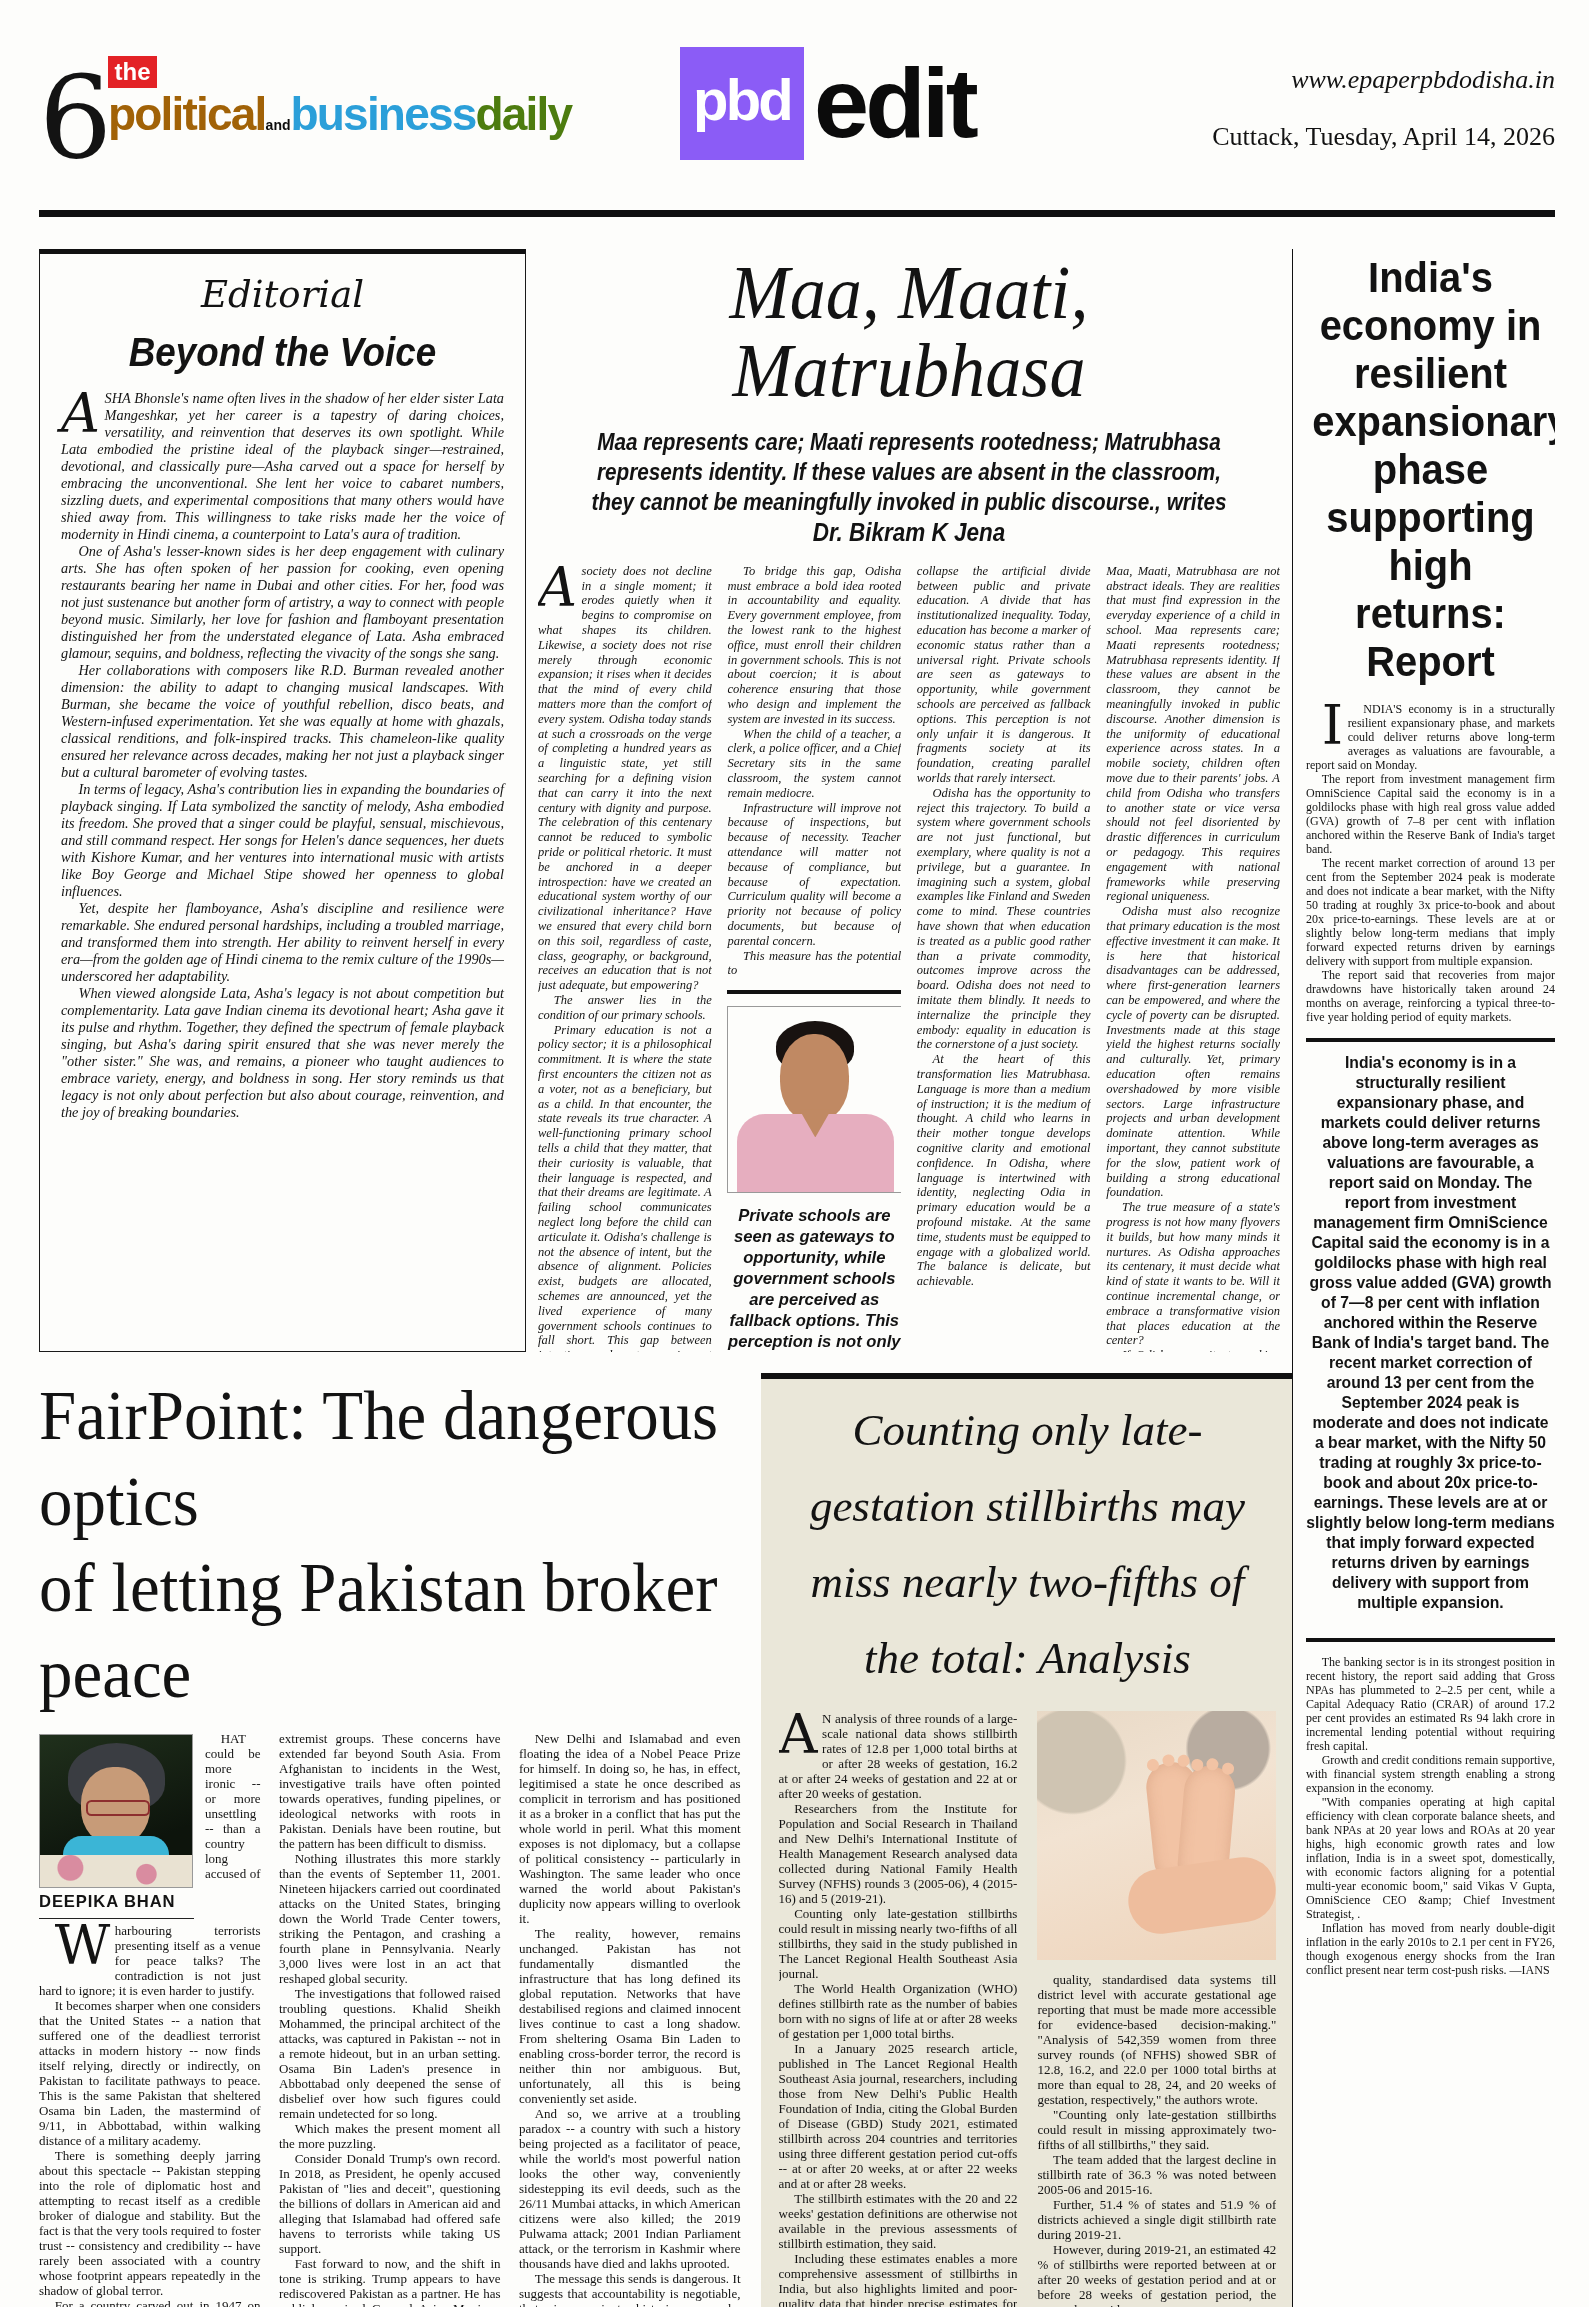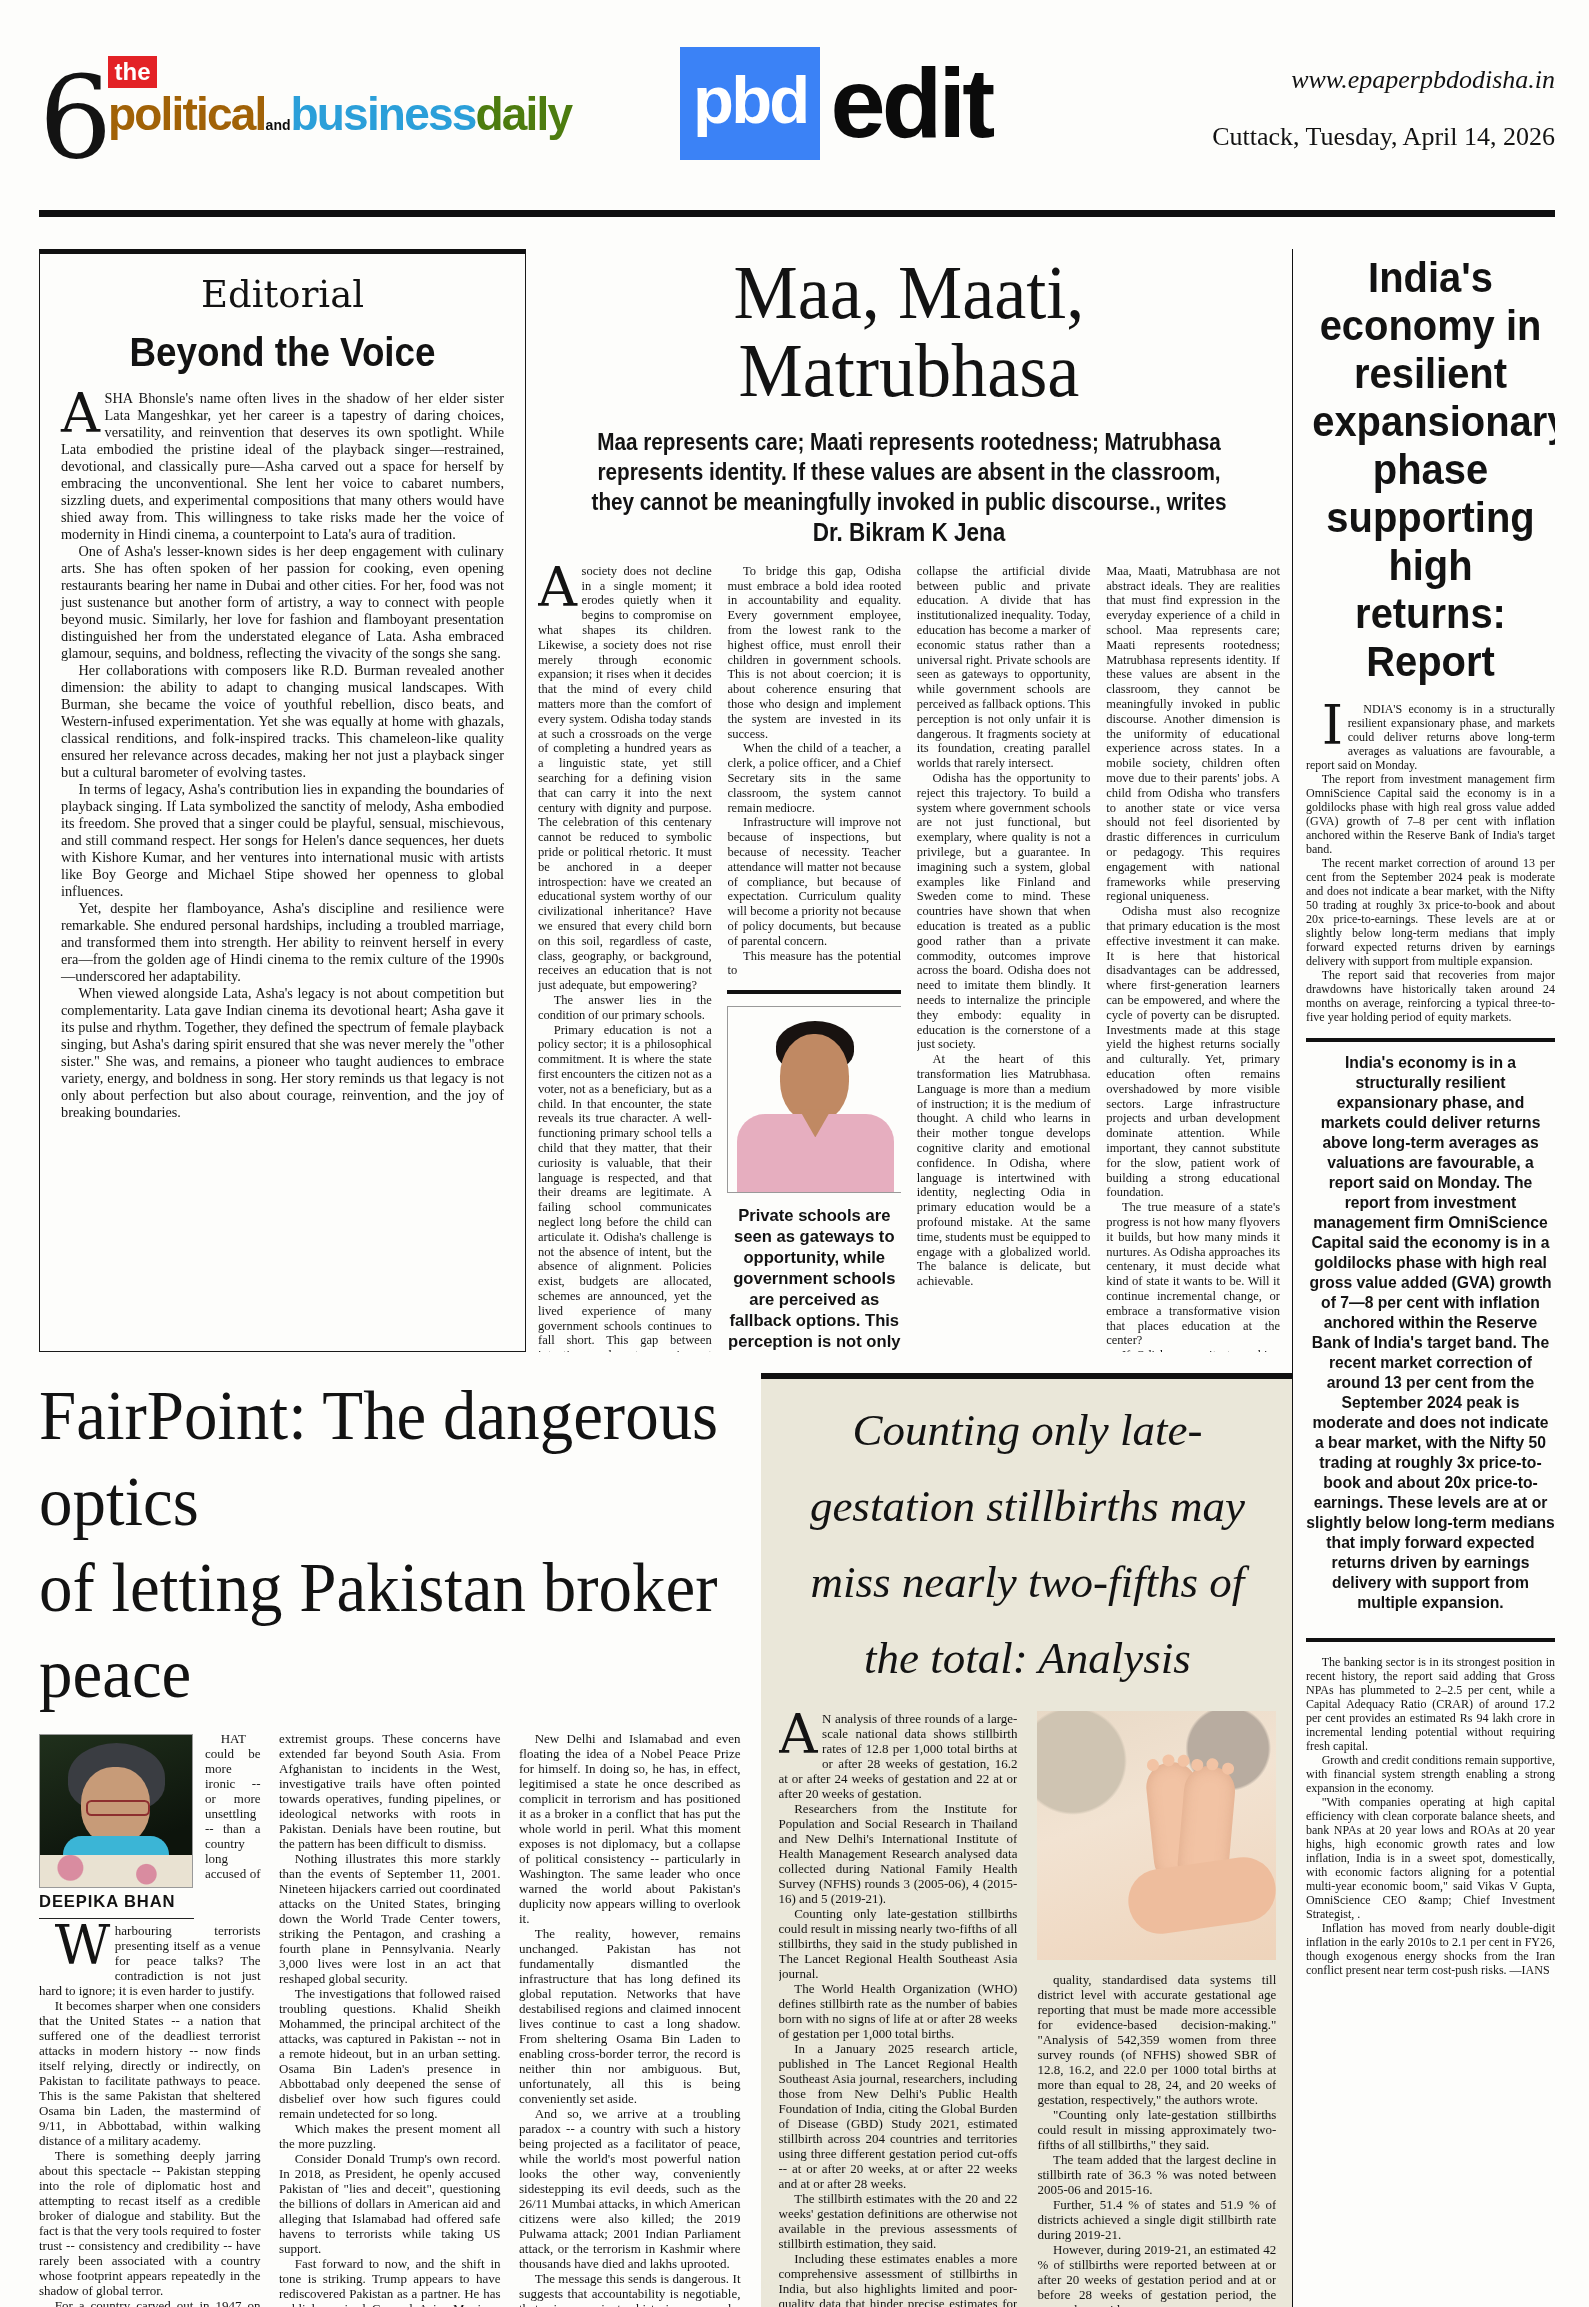--- a/index.html
+++ b/index.html
@@ -8,33 +8,33 @@
   .inner{position:absolute;left:39px;top:28px;width:1516px;height:2406px;}
 
   
   .header{position:relative;height:180px;}
   .pageno{position:absolute;left:0;top:32px;font-size:115px;line-height:115px;font-family:"DejaVu Serif",serif;}
   .masthead{position:absolute;left:69px;top:28px;width:415px;font-family:"Liberation Sans",sans-serif;font-weight:bold;}
   .thebox{display:inline-block;background:#e32226;color:#fff;font-size:24px;padding:2.8px 6.5px;line-height:26px;}
   .mast-row{margin-top:2.8px;font-size:46px;letter-spacing:-1.8px;line-height:48px;white-space:nowrap;}
   .m-pol{color:#a16207;} .m-and{font-size:14px;letter-spacing:0;color:#0c0c0c;} .m-bus{color:#2b9fd9;} .m-day{color:#4d7c0f;}
   .pbdedit{position:absolute;left:641px;top:18.5px;display:flex;align-items:center;font-family:"Liberation Sans",sans-serif;font-weight:bold;}
-  .pbdbox{background:#3b82f6;color:#fff;font-size:67px;line-height:69px;padding:18.5px 13px 26px 13px;letter-spacing:-2.8px;}
+  .pbdbox{background:#8b5cf6;color:#fff;font-size:58px;line-height:69px;padding:18.5px 13px 26px 13px;letter-spacing:-2.8px;}
   .editword{color:#0b0b0b;font-size:99px;line-height:92px;letter-spacing:-3.7px;margin-left:10px;}
   .hdr-right{position:absolute;right:0;top:37px;text-align:right;}
   .website{font-style:italic;font-size:26px;}
   .dateline{font-size:26px;margin-top:27px;}
   .hdr-rule{position:absolute;left:0;right:0;top:182px;height:7.4px;background:#101010;}
 
   
   .main{position:absolute;top:221px;left:0;width:1516px;display:flex;}
   .left-stack{width:1253px;}
   .right-col{width:263px;border-left:1.8px solid #111;padding-left:13px;box-sizing:border-box;height:2187px;overflow:hidden;}
 
-  .top-band{display:flex;height:1103px;}
+  .top-band{display:flex;height:1103px;font-style:italic;}
   .bottom-band{display:flex;height:1061px;margin-top:21px;}
 
   
   .edit-box{width:487px;box-sizing:border-box;border:1.8px solid #1a1a1a;border-top:5.5px solid #111;
             padding:18.5px 21px;overflow:hidden;}
   .ed-kicker{text-align:center;font-size:37px;font-family:"DejaVu Serif",serif;}
   .ed-title{text-align:center;font-size:59px;line-height:63px;font-family:"DejaVu Serif",serif;margin-top:8.3px;}
   .ed-sub{text-align:center;font-size:40px;font-family:"Liberation Sans",sans-serif;font-weight:bold;
           transform:scaleX(.92);margin:14px 0 15.7px 0;}
   .ed-body .para{font-size:14.3px;line-height:17px;text-align:justify;margin:0;text-indent:17.5px;}

